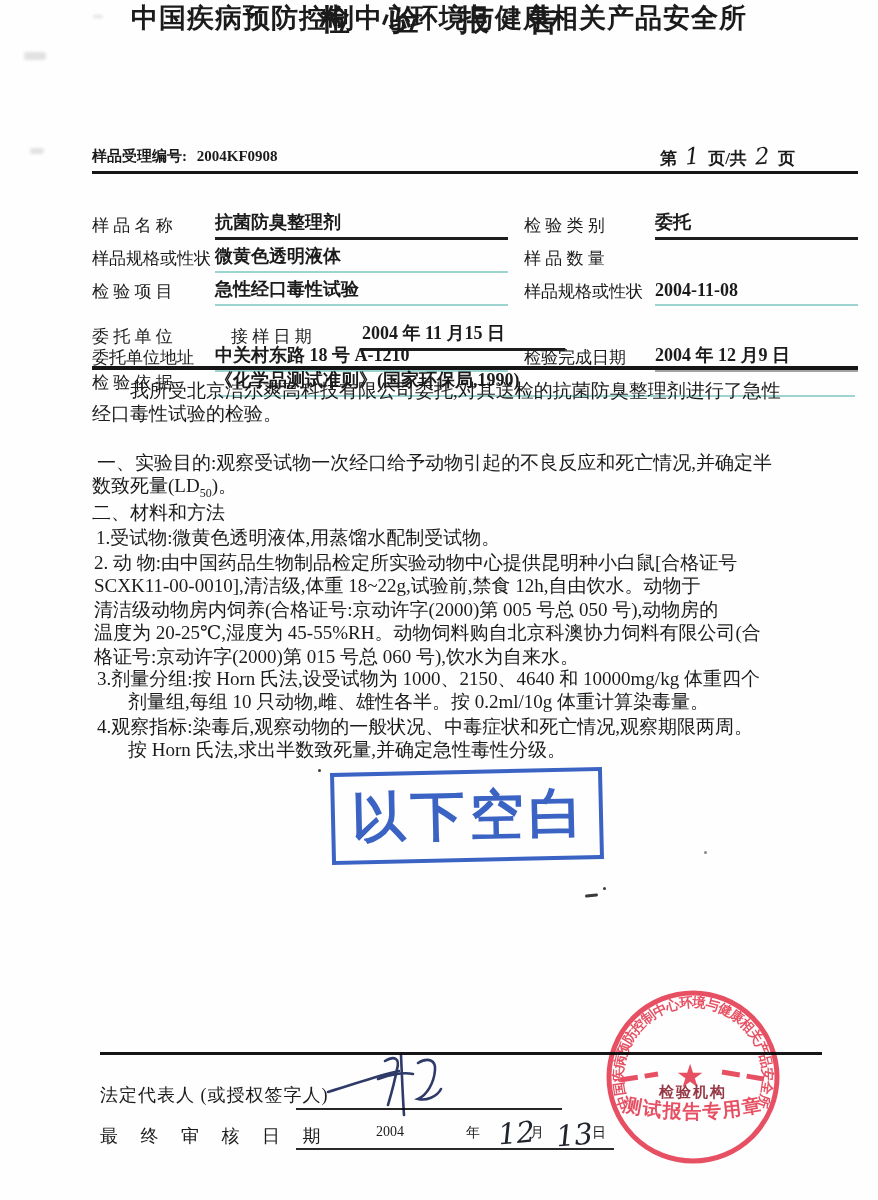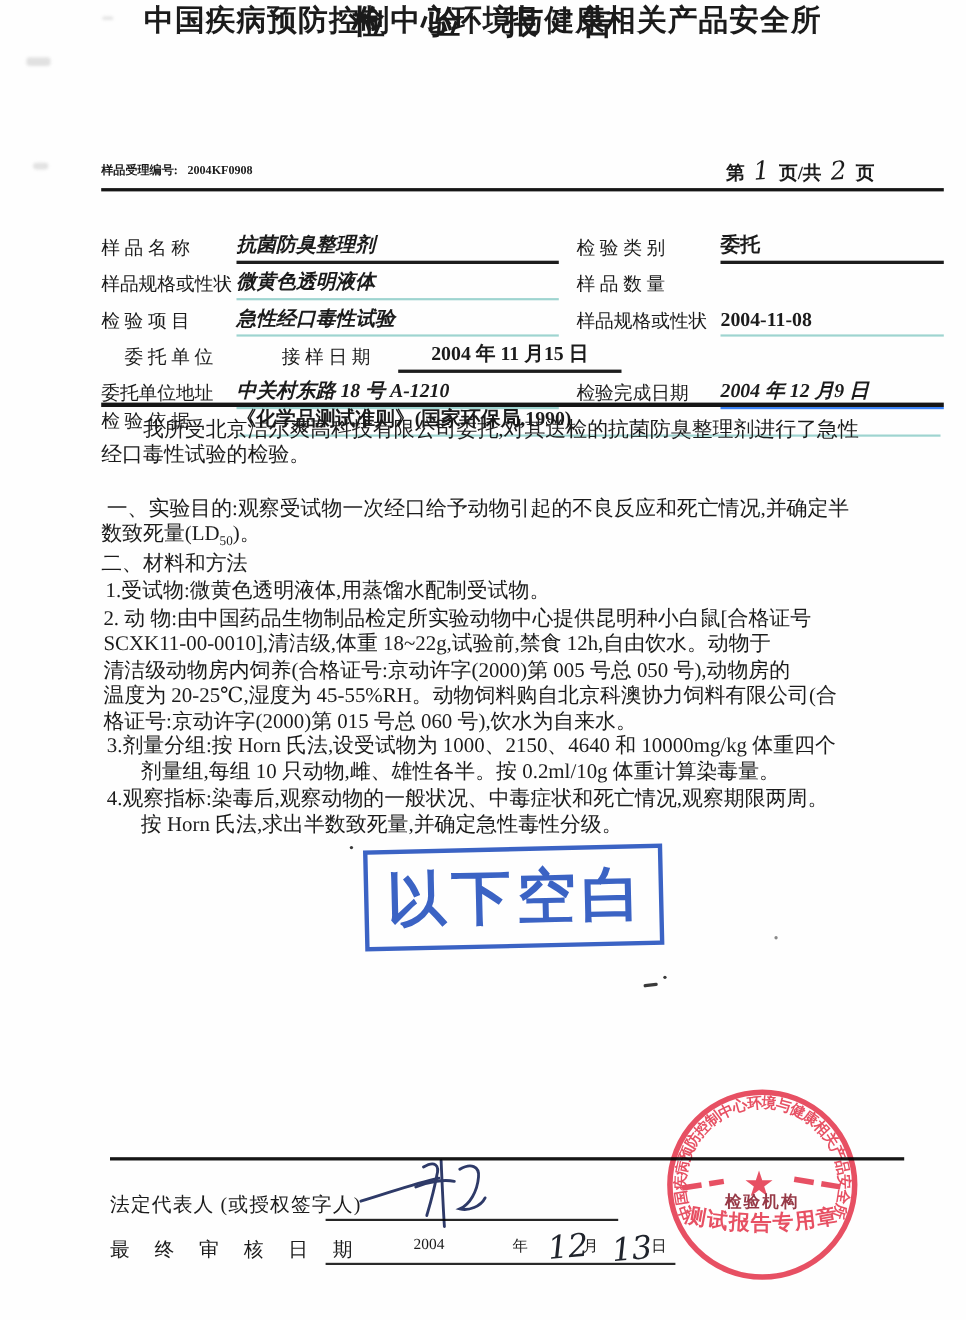--- a/index.html
+++ b/index.html
@@ -2,35 +2,35 @@
 <html><head>
 <meta charset="utf-8">
 <style>
   html,body{margin:0;padding:0;background:#ffffff;}
   .page{position:relative;width:878px;height:1200px;background:#fefefef9;overflow:hidden;
         font-family:"Liberation Serif","DejaVu Serif",serif;color:#1b1b1b;}
   .abs{position:absolute;}
   
   .institute{left:0;top:54;width:878px;text-align:center;font-size:27px;font-weight:bold;letter-spacing:1px;}
   .rtitle{left:0;top:96;width:878px;text-align:center;font-size:30px;font-weight:bold;letter-spacing:16px;text-indent:16px;}
-  .accept{left:92px;top:147px;font-size:11px;font-weight:bold;}
+  .accept{left:92px;top:147px;font-size:15px;font-weight:bold;}
   .pageno{left:660px;top:143px;width:170px;font-size:17px;font-weight:bold;}
   .hand{font-family:"DejaVu Serif",serif;font-style:italic;font-weight:normal;display:inline-block;}
   .hand.pg{font-size:23px;transform:rotate(-4deg);margin:0 4px;}
   .rule{background:#161616;}
   
   .trow{left:92px;width:766px;height:33px;display:flex;align-items:flex-end;font-size:18px;margin-top:24px;}
   .cell{box-sizing:border-box;padding-bottom:3px;white-space:nowrap;overflow:visible;}
   .lab{width:123px;font-size:17px;}
-  .lval{width:293px;font-weight:600;font-style:italic;}
+  .lval{width:293px;font-weight:600;}
   .gap{width:16px;}
   .rlab{width:131px;font-size:17px;}
   .rval{width:203px;font-weight:600;}
   .u-dark{border-bottom:3px solid #1d1d1d;}
-  .u-dark2{border-bottom:2px solid #3b82f6;font-style:italic;}
+  .u-dark2{border-bottom:2px solid #a3a3a3;}
   .u-teal{border-bottom:2px solid #9ed4d0;}
   .spanv{width:640px;font-weight:600;}
   
   .bt{font-size:19px;line-height:23.4px;white-space:pre-line;}
   .indent1{text-indent:2em;}
   sub{font-size:12px;}
   
   .bluestamp{left:331px;top:770px;width:264px;height:84px;border:4px solid #2a55c0;
      transform:rotate(-1.3deg);display:flex;align-items:center;justify-content:center;
      color:#2a55c0;font-size:54px;font-weight:bold;letter-spacing:5px;text-indent:5px;
@@ -88,21 +88,21 @@
     <div class="gap"></div>
     <div class="cell rlab">样 品 数 量</div>
   </div>
   <div class="abs trow" style="top:249px;">
     <div class="cell lab">检 验 项 目</div>
     <div class="cell lval u-teal">急性经口毒性试验</div>
     <div class="gap"></div>
     <div class="cell rlab">样品规格或性状</div>
     <div class="cell rval u-teal">2004-11-08</div>
   </div>
-  <div class="abs trow" style="top:282px;text-align:center;">
+  <div class="abs trow" style="top:294px;">
     <div class="cell lab">委 托 单 位</div>
     <div class="gap"></div>
     <div class="cell rlab">接 样 日 期</div>
     <div class="cell rval u-dark">2004 年 11 月15 日</div>
   </div>
   <div class="abs trow" style="top:315px;">
     <div class="cell lab">委托单位地址</div>
     <div class="cell lval u-teal">中关村东路 18 号 A-1210</div>
     <div class="gap"></div>
     <div class="cell rlab">检验完成日期</div>

